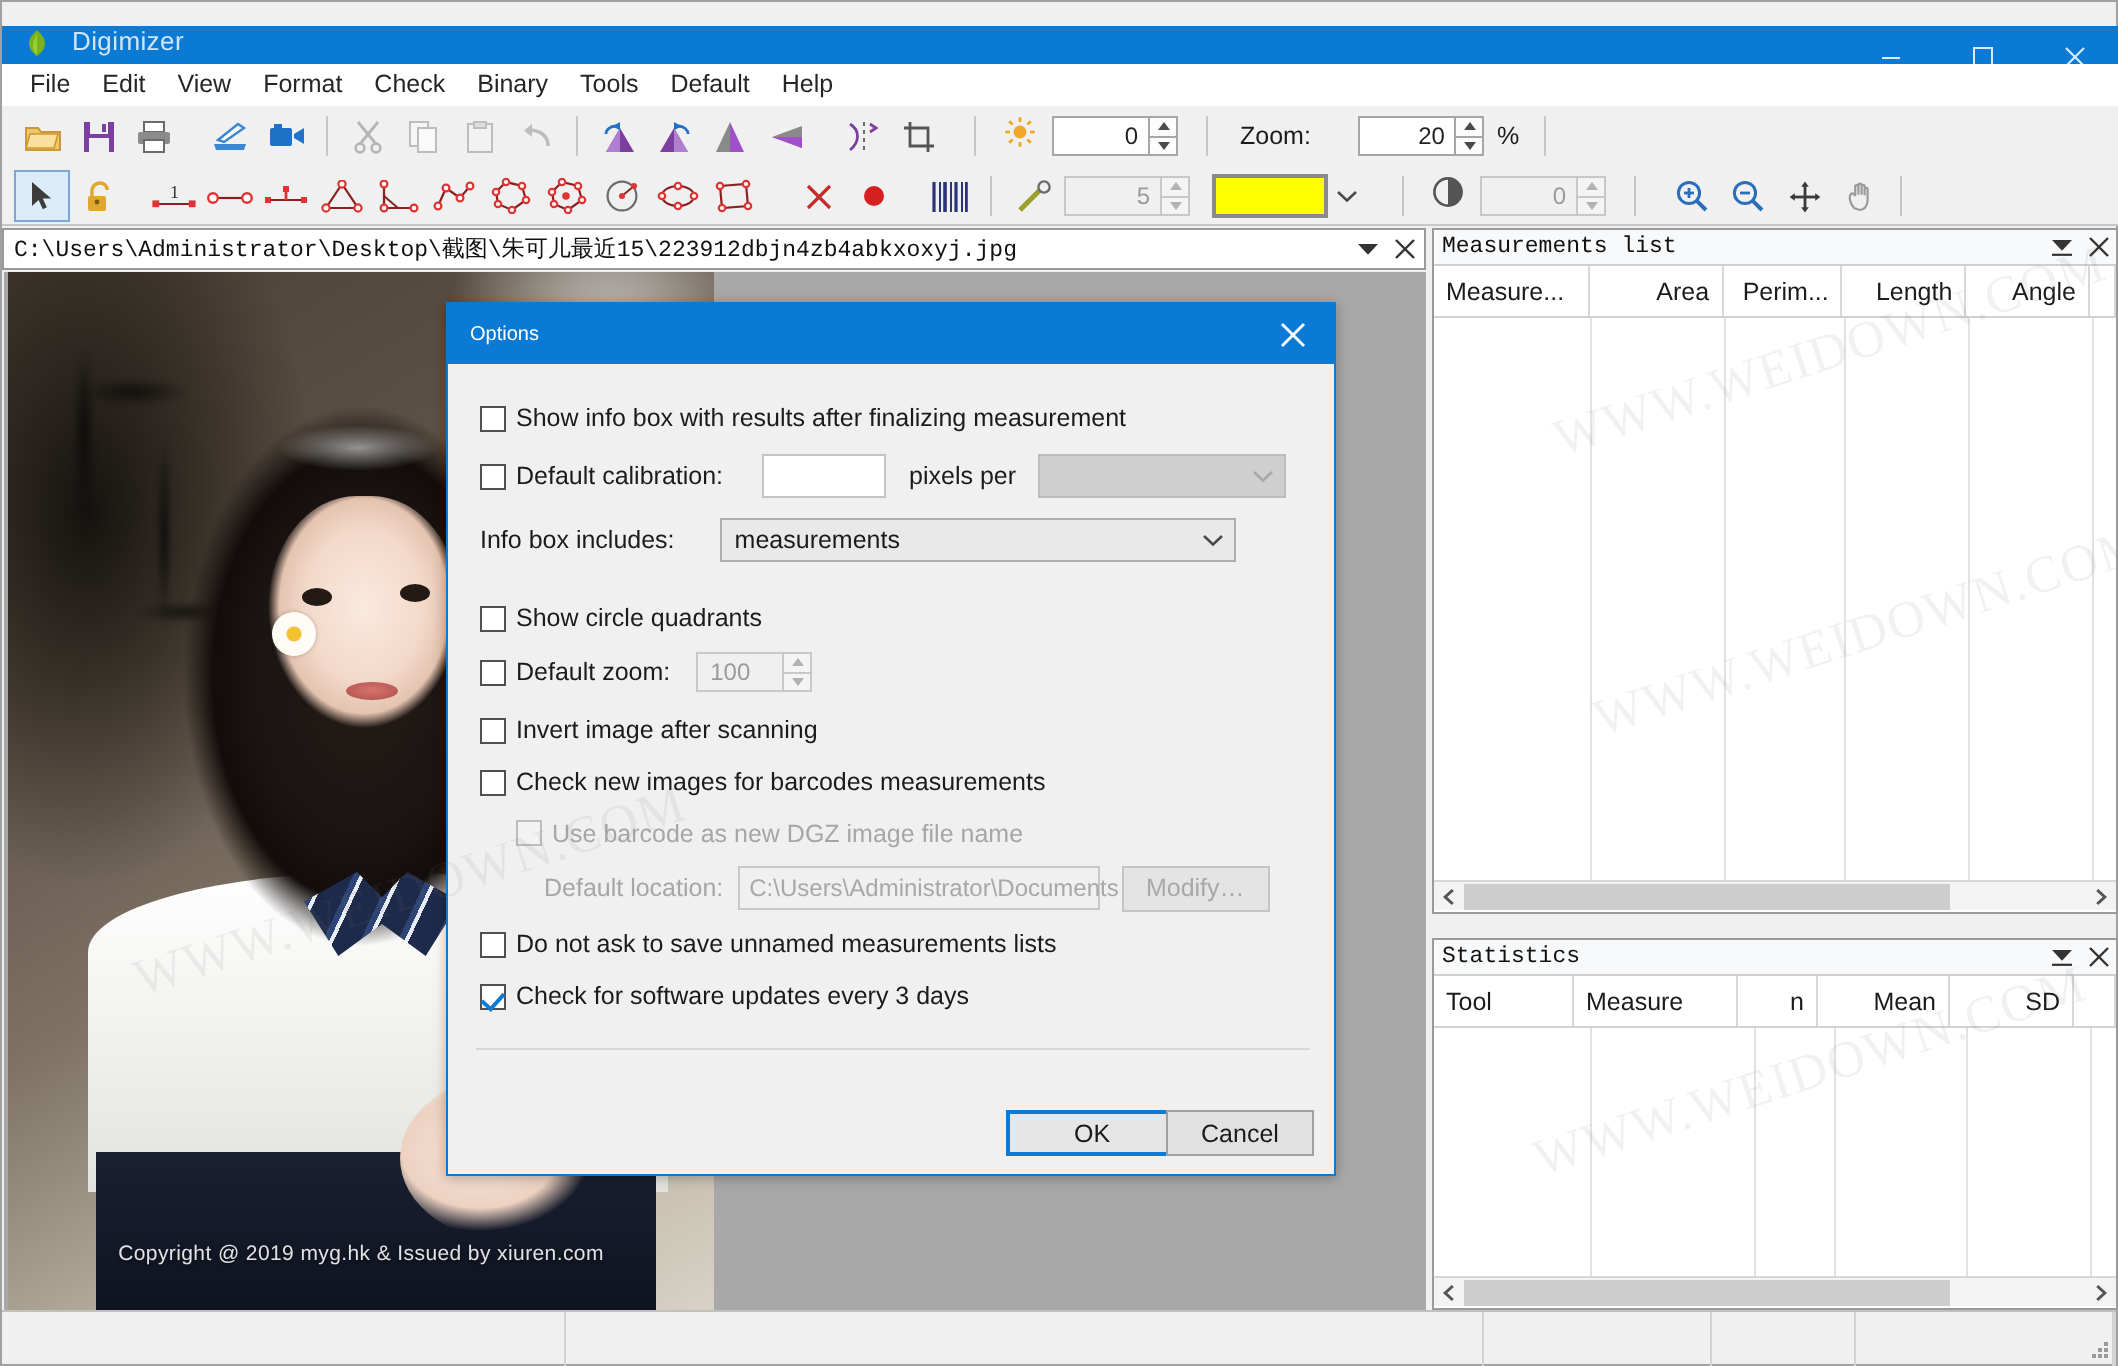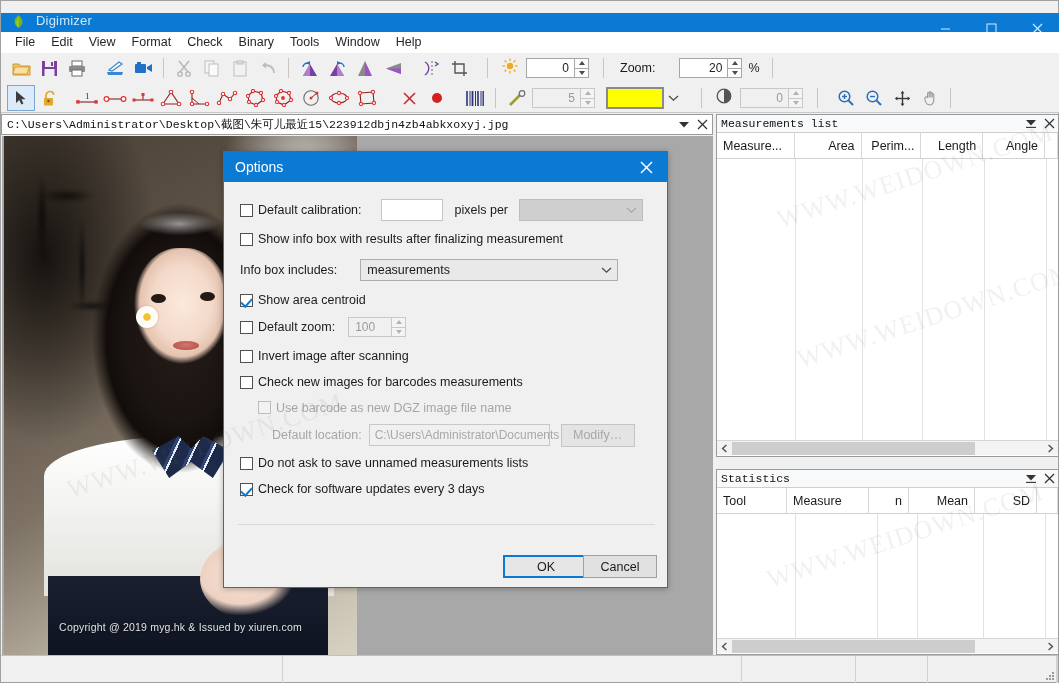--- a/index.html
+++ b/index.html
@@ -189,21 +189,21 @@
   }
 
   
   .dlg {
     position: absolute; left: 222px; top: 150px; width: 445px; height: 437px;
     background: #f0f0f0; border: 1px solid #0b7ad4;
     box-shadow: 0 1px 6px rgba(0,0,0,.28);
   }
   .dlg-title {
     height: 30px; background: #0b7ad4; display: flex; align-items: center;
-    color: #ffffff; font-size: 14px; padding-left: 11px;
+    color: #ffffff; font-size: 10px; padding-left: 11px;
   }
   .dlg-close { margin-left: auto; width: 42px; height: 30px; display:flex; align-items:center; justify-content:center; }
   .dlg-body { padding: 13px 16px 0 16px; }
   .row { display: flex; align-items: center; margin-bottom: 0; height: 28px; }
 
   .cb {
     width: 13px; height: 13px; border: 1px solid #505050; background: #fff;
     margin-right: 5px; flex: none; position: relative;
   }
   .cb.dis { border-color:#bdbdbd; background:#f2f2f2; }
@@ -316,21 +316,21 @@
   </div>
 
   <div class="menubar">
     <div class="menu-item">File</div>
     <div class="menu-item">Edit</div>
     <div class="menu-item">View</div>
     <div class="menu-item">Format</div>
     <div class="menu-item">Check</div>
     <div class="menu-item">Binary</div>
     <div class="menu-item">Tools</div>
-    <div class="menu-item">Window</div>
+    <div class="menu-item">Default</div>
     <div class="menu-item">Help</div>
   </div>
 
   <div class="toolbars">
 
     <div class="tbrow r1">
       <div style="width:6px"></div>
       <div class="tb">
         <svg width="19" height="17" viewBox="0 0 19 17">
             <path d="M1 4h6l1.6 2H18v9H1z" fill="#f3c56a" stroke="#c99a33" stroke-width="1"></path>
@@ -766,57 +766,57 @@
       <div class="dlg-close">
         <svg width="13" height="13" viewBox="0 0 13 13">
             <line x1="1" y1="1" x2="12" y2="12" stroke="#fff" stroke-width="1.4"></line>
             <line x1="12" y1="1" x2="1" y2="12" stroke="#fff" stroke-width="1.4"></line>
           </svg>
       </div>
     </div>
 
     <div class="dlg-body">
 
+      <div class="row" style="height:28px">
+        <div class="cb"></div>
+        <span class="cbl">Show info box with results after finalizing measurement</span>
+      </div>
+
       <div class="row" style="height:30px">
         <div class="cb"></div>
         <span class="cbl">Default calibration:</span>
         <div class="txt" style="width:62px;margin-left:19px"></div>
         <span class="cbl" style="margin-left:12px">pixels per</span>
         <div class="combo dis" style="width:124px;margin-left:11px">
           <span></span>
           <span class="ar">
             <svg width="11" height="8" viewBox="0 0 11 8">
                 <path d="M1 2 L5.5 6.2 L10 2" fill="none" stroke="#a8a8a8" stroke-width="1.3"></path>
               </svg>
           </span>
         </div>
       </div>
 
-      <div class="row" style="height:28px">
-        <div class="cb"></div>
-        <span class="cbl">Show info box with results after finalizing measurement</span>
-      </div>
-
       <div class="row" style="height:34px">
         <span class="cbl">Info box includes:</span>
         <div class="combo" style="width:258px;margin-left:23px">
           <span>measurements</span>
           <span class="ar">
             <svg width="11" height="8" viewBox="0 0 11 8">
                 <path d="M1 2 L5.5 6.2 L10 2" fill="none" stroke="#4a4a4a" stroke-width="1.3"></path>
               </svg>
           </span>
         </div>
       </div>
 
-
-      <div class="row" style="height:26px">
-        <div class="cb on"></div>
-        <span class="cbl">Show area centroid</span>
-      </div>
+      <div class="row" style="height:26px;margin-top:9px">
+        <div class="cb"></div>
+        <span class="cbl">Show circle quadrants</span>
+      </div>
+
 
       <div class="row" style="height:28px">
         <div class="cb"></div>
         <span class="cbl">Default zoom:</span>
         <div class="spin dis" style="margin-left:13px">
           <input type="text" readonly="" style="text-align: left; padding-left: 6px; width: 43px;" value="100">
           <div class="btns">
             <div class="sb">
                 <div class="tri-up"></div>
               </div>

